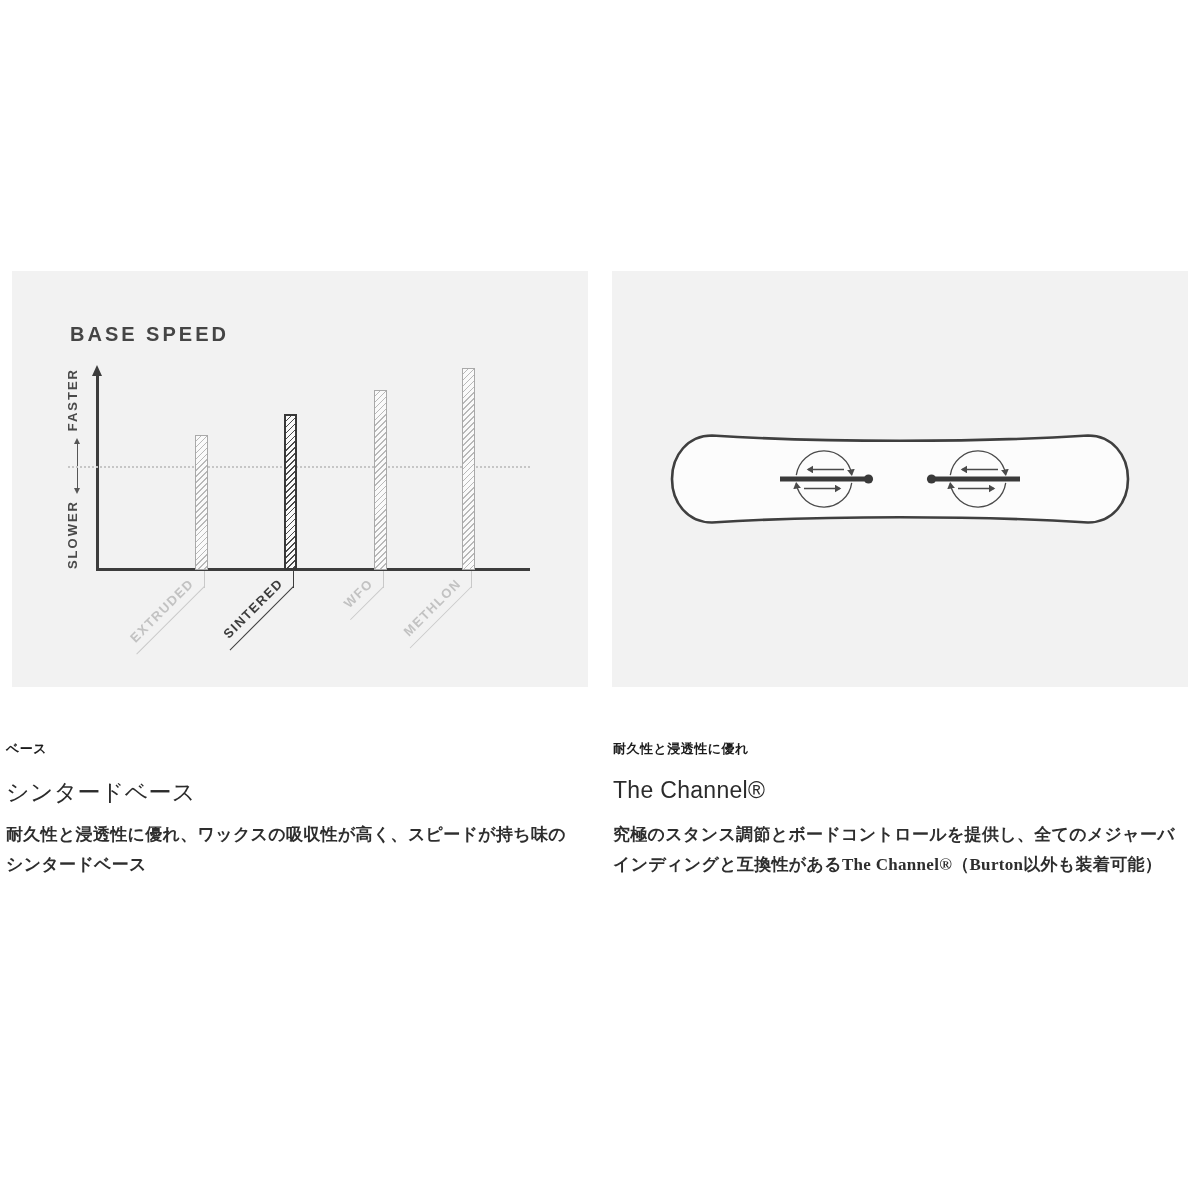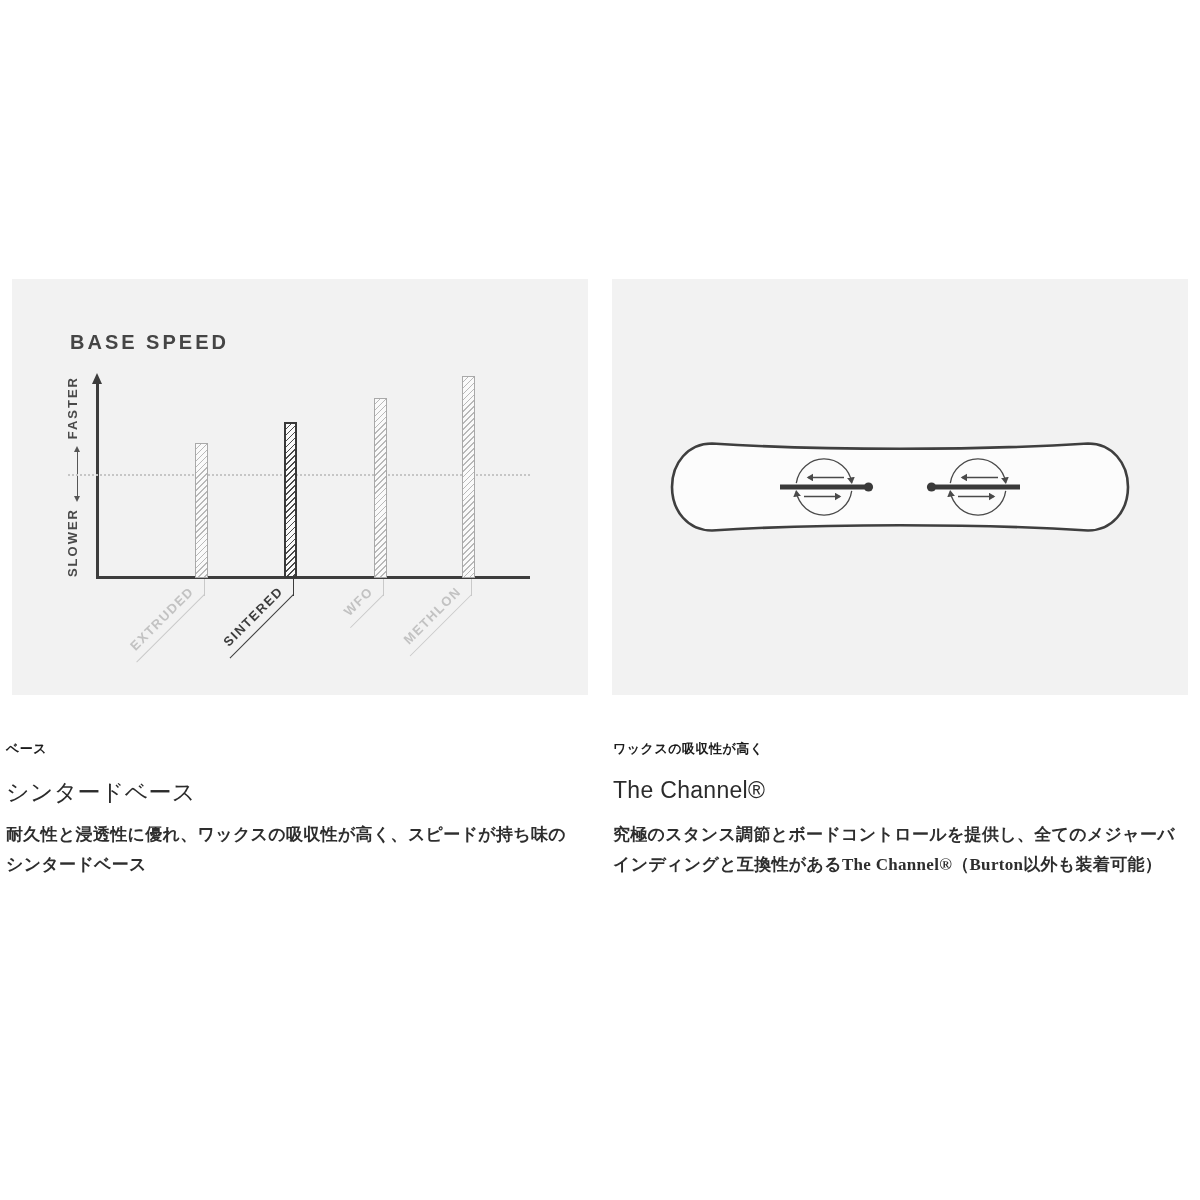--- a/index.html
+++ b/index.html
@@ -1,18 +1,18 @@
 <!DOCTYPE html>
 <html><head>
 <meta charset="utf-8">
 <style>
   html,body{margin:0;padding:0;background:#ffffff;}
   body{width:1200px;height:1200px;position:relative;overflow:hidden;
        font-family:"Liberation Sans","DejaVu Sans",sans-serif;color:#2e2e2e;}
-  .panel{position:absolute;top:279px;width:576px;height:416px;background:#f2f2f2;}
+  .panel{position:absolute;top:271px;width:576px;height:416px;background:#f2f2f2;}
   #panel-left{left:12px;}
   #panel-right{left:612px;}
 
   
   #chart{position:absolute;inset:0;}
   .chart-title{position:absolute;left:58px;top:52px;font-size:20px;font-weight:700;
                letter-spacing:3px;color:#454545;}
   .y-axis{position:absolute;left:84px;top:104px;width:3px;height:196px;background:#3d3d3d;}
   .y-arrow{position:absolute;left:80px;top:94px;width:0;height:0;
            border-left:5.5px solid transparent;border-right:5.5px solid transparent;
@@ -120,15 +120,15 @@
       <line x1="323" y1="208" x2="408" y2="208" stroke="#3a3a3a" stroke-width="5"></line>
       <circle cx="319.5" cy="208" r="4.6" fill="#3a3a3a" stroke="none"></circle>
     </g>
   </svg>
 </div>
 
 <div class="eyebrow col-left">ベース</div>
 <div class="heading col-left">シンタードベース</div>
 <div class="body-text col-left">耐久性と浸透性に優れ、ワックスの吸収性が高く、スピードが持ち味のシンタードベース</div>
 
-<div class="eyebrow col-right">ワックスの吸収性が高く</div>
+<div class="eyebrow col-right">耐久性と浸透性に優れ</div>
 <div class="heading col-right">The Channel®</div>
 <div class="body-text col-right">究極のスタンス調節とボードコントロールを提供し、全てのメジャーバインディングと互換性があるThe Channel®（Burton以外も装着可能）</div>
 
 </body></html>

